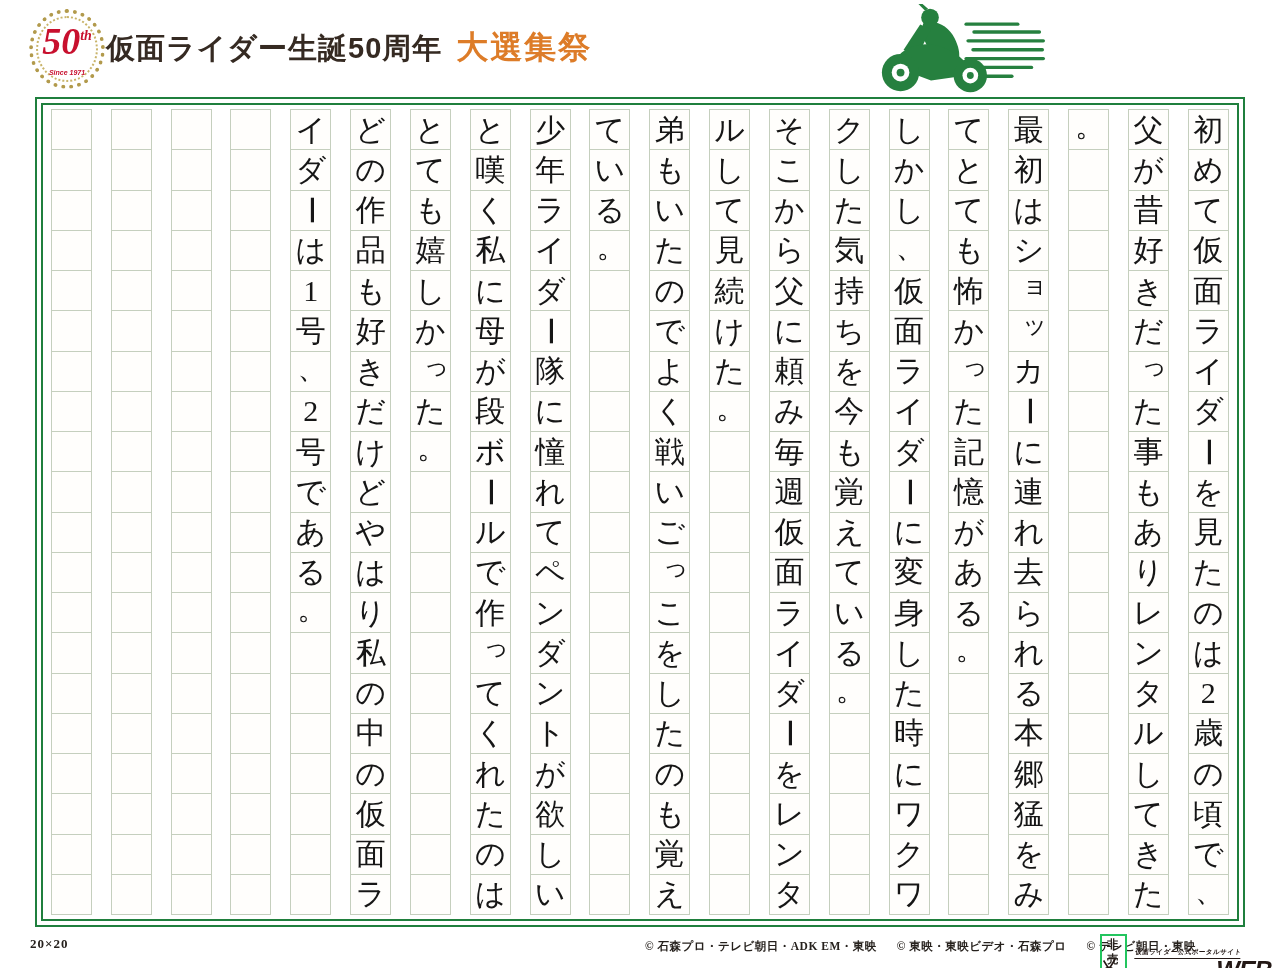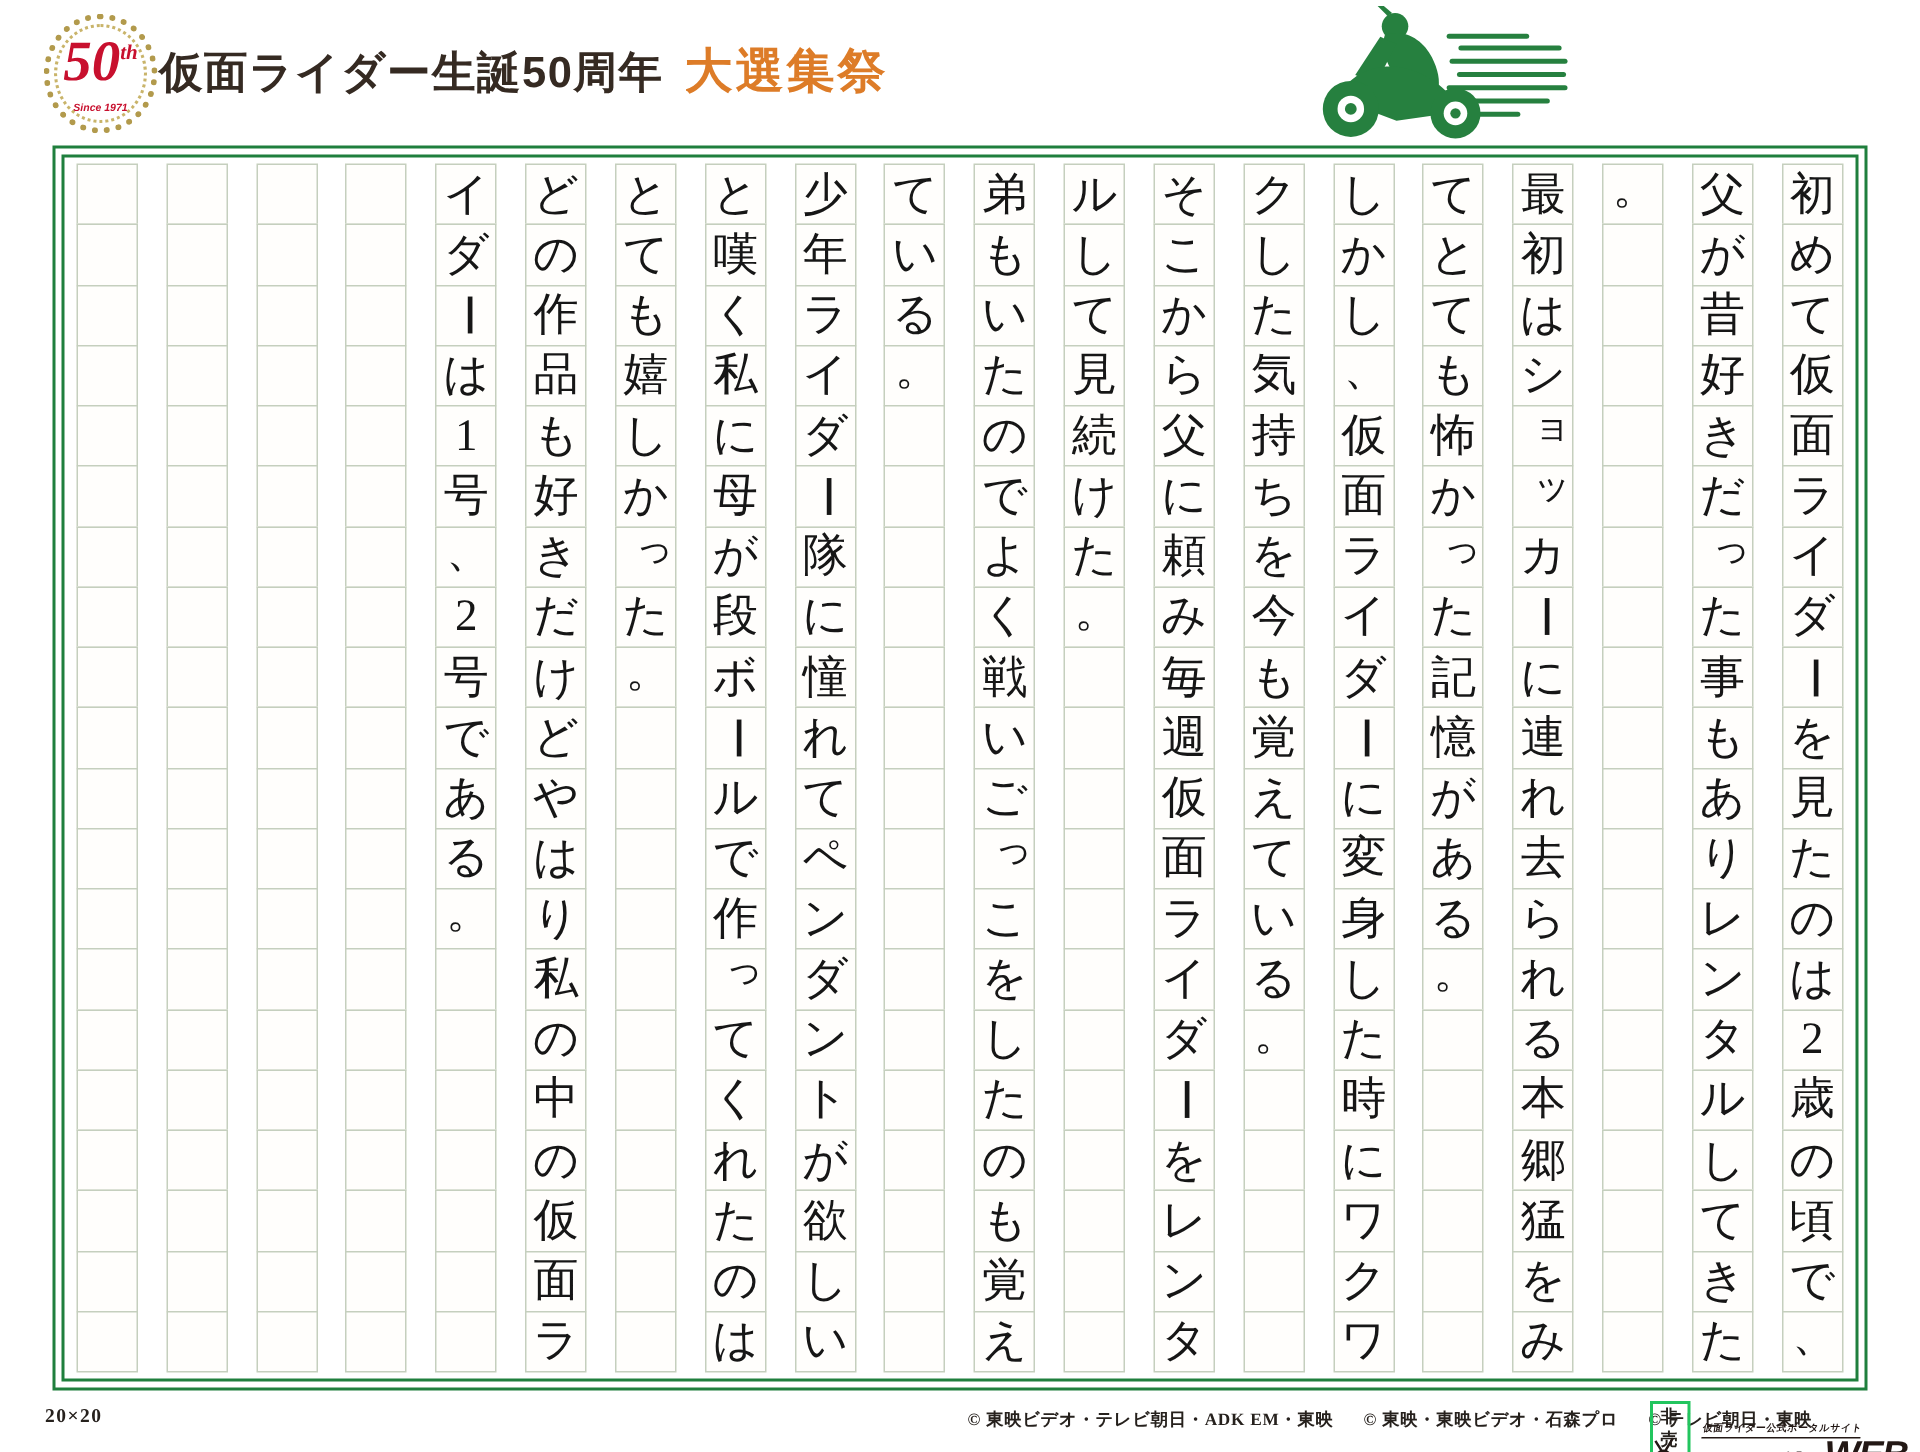--- a/index.html
+++ b/index.html
@@ -1047,21 +1047,21 @@
             <div class="mcell"></div>
             <div class="mcell"></div>
           </div>
         </div>
     </div>
   </div>
 
   <div class="ftr">
     <span class="scale">20×20</span>
     <div class="copy">
-      <span>© 東映ビデオ・テレビ朝日・ADK EM・東映</span>
+      <span>© 石森プロ・テレビ朝日・ADK EM・東映</span>
       <span>© 東映・東映ビデオ・石森プロ</span>
       <span>© テレビ朝日・東映</span>
     </div>
     <span class="nfs">非売品</span>
     <div class="krweb">
       <svg width="18" height="26" viewBox="0 0 20 27">
         <path d="M4 3 L9 11 M17 1 L11 11" stroke="#231815" stroke-width="1.8" fill="none"></path>
         <ellipse cx="10" cy="18" rx="7.2" ry="8.5" fill="#231815"></ellipse>
         <ellipse cx="6.8" cy="16" rx="2.6" ry="3.2" fill="#fff"></ellipse>
       </svg>

